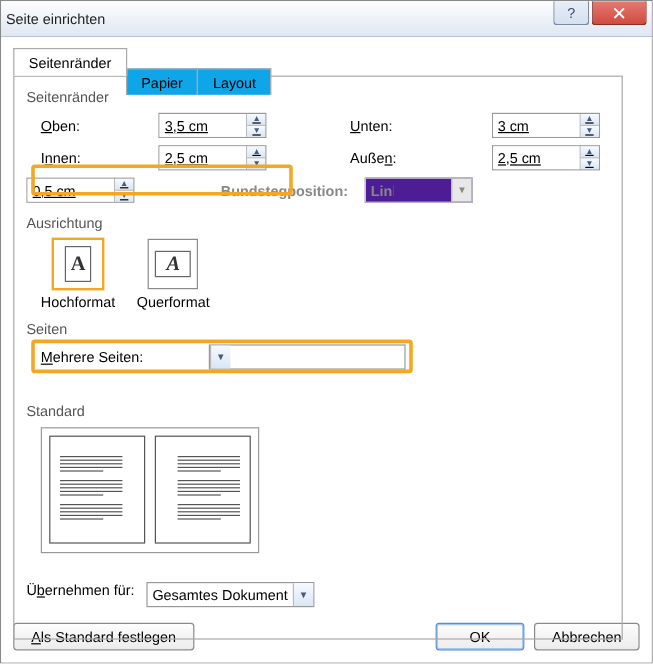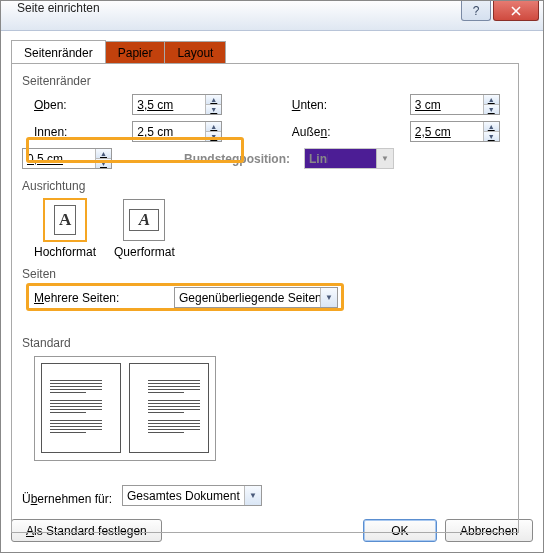--- a/index.html
+++ b/index.html
@@ -1,38 +1,38 @@
 <!DOCTYPE html>
 <html><head>
 <meta charset="utf-8">
 <style>
   * { box-sizing: border-box; font-family: "Segoe UI", Tahoma, sans-serif; font-size: 12px; }
   body { margin: 0; background: #fff; }
   .window { width: 544px; height: 553px; border: 1px solid #888; background: #fff; position: relative; }
   .titlebar {
     height: 30px; background: linear-gradient(#fdfdfe,#eef2f8,#dfe7f2);
-    border-bottom: 1px solid #b8c4d8; display: flex; align-items: flex-start;
-    padding: 0 0 0 16px; position: relative;
+    border-bottom: 1px solid #b8c4d8; display: flex; align-items: center;
+    padding: 0 0 0 4px; position: relative;
   }
   .titlebar .title { color: #222; }
   .titlebar .controls { position: absolute; right: 4px; top: 0; display: flex; gap: 2px; }
   .ctl-btn {
     width: 30px; height: 20px; border: 1px solid #7a8aa5; border-top: none;
     background: linear-gradient(#e8eef7,#d5e0ef); border-radius: 0 0 3px 3px;
     display: flex; align-items: center; justify-content: center; color: #3a4a66;
   }
   .ctl-btn.close {
     width: 46px; background: linear-gradient(#e67a71,#cf4b3f);
     border-color: #8a2f28; color: #fff;
   }
   .body { position: absolute; top: 30px; left: 0; right: 0; bottom: 0; padding: 8px 24px 10px 10px; background: #fff; }
   .tabstrip { display: flex; align-items: flex-end; height: 24px; position: relative; z-index: 2; }
   .tab {
     padding: 4px 12px 3px 12px; border: 1px solid #a9a9a9; border-bottom: none;
-    background: #c2410c; margin-right: -1px; position: relative; top: 0;
+    background: #0ea5e9; margin-right: -1px; position: relative; top: 16px;
   }
   .tab.active { background: #fff; top: 0; padding-top: 5px; z-index: 3; }
   .tabpage {
     border: 1px solid #a9a9a9; padding: 6px 10px 10px 10px; position: relative;
     height: 470px; z-index: 1;
   }
   .group-label { color: #555; margin: 4px 0 6px 0; }
   .margins-row { display: flex; margin-bottom: 6px; }
   .margins-cell { display: flex; align-items: center; }
   .margins-cell.label { width: 100px; margin-left: 12px; }
@@ -89,21 +89,21 @@
     linear-gradient(#555,#555) 0 29px/100% 1px no-repeat,
     linear-gradient(#555,#555) 0 32px/70% 1px no-repeat,
     linear-gradient(#555,#555) 0 40px/100% 1px no-repeat,
     linear-gradient(#555,#555) 0 43px/100% 1px no-repeat,
     linear-gradient(#555,#555) 0 46px/100% 1px no-repeat,
     linear-gradient(#555,#555) 0 49px/100% 1px no-repeat,
     linear-gradient(#555,#555) 0 52px/70% 1px no-repeat;
   }
   .page-thumb.left::after { top: 16px; left: 8px; right: 18px; bottom: 16px; }
   .page-thumb.right::after { top: 16px; left: 18px; right: 8px; bottom: 16px; }
-  .apply-row { display: flex; align-items: flex-end; margin: 24px 0 0 0; }
+  .apply-row { display: flex; align-items: flex-start; margin: 24px 0 0 0; }
   .footer { position: absolute; left: 10px; right: 10px; bottom: 10px; display: flex; align-items: center; }
   .btn-std {
     height: 23px; padding: 0 14px; border: 1px solid #8a8a8a; background: linear-gradient(#fdfdfd,#ececec);
     border-radius: 3px; display: flex; align-items: center;
   }
   .btn-std.default { border-color: #5a8ed0; box-shadow: 0 0 0 1px #a8c8f0 inset; }
 </style>
 </head>
 <body>
 
@@ -230,21 +230,20 @@
               <div class="orient-page landscape">A</div>
             </div>
           <span>Querformat</span>
         </div>
       </div>
 
       <div class="group-label">Seiten</div>
       <div class="pages-row">
         <div style="width:140px"><span></span><span class="underline-letter">M</span><span>ehrere Seiten:</span></div>
         <div class="combo" style="width:164px">
-          <div class="val">Gegenüberliegende Seiten</div>
           <div class="btn">▼</div>
         </div>
       </div>
       <div class="highlight" style="top:219px; left:14px; width:318px; height:28px;"></div>
 
       <div class="group-label" style="margin-top:28px">Standard</div>
       <div class="preview-box">
         <div class="page-thumb left"></div>
         <div class="page-thumb right"></div>
       </div>

